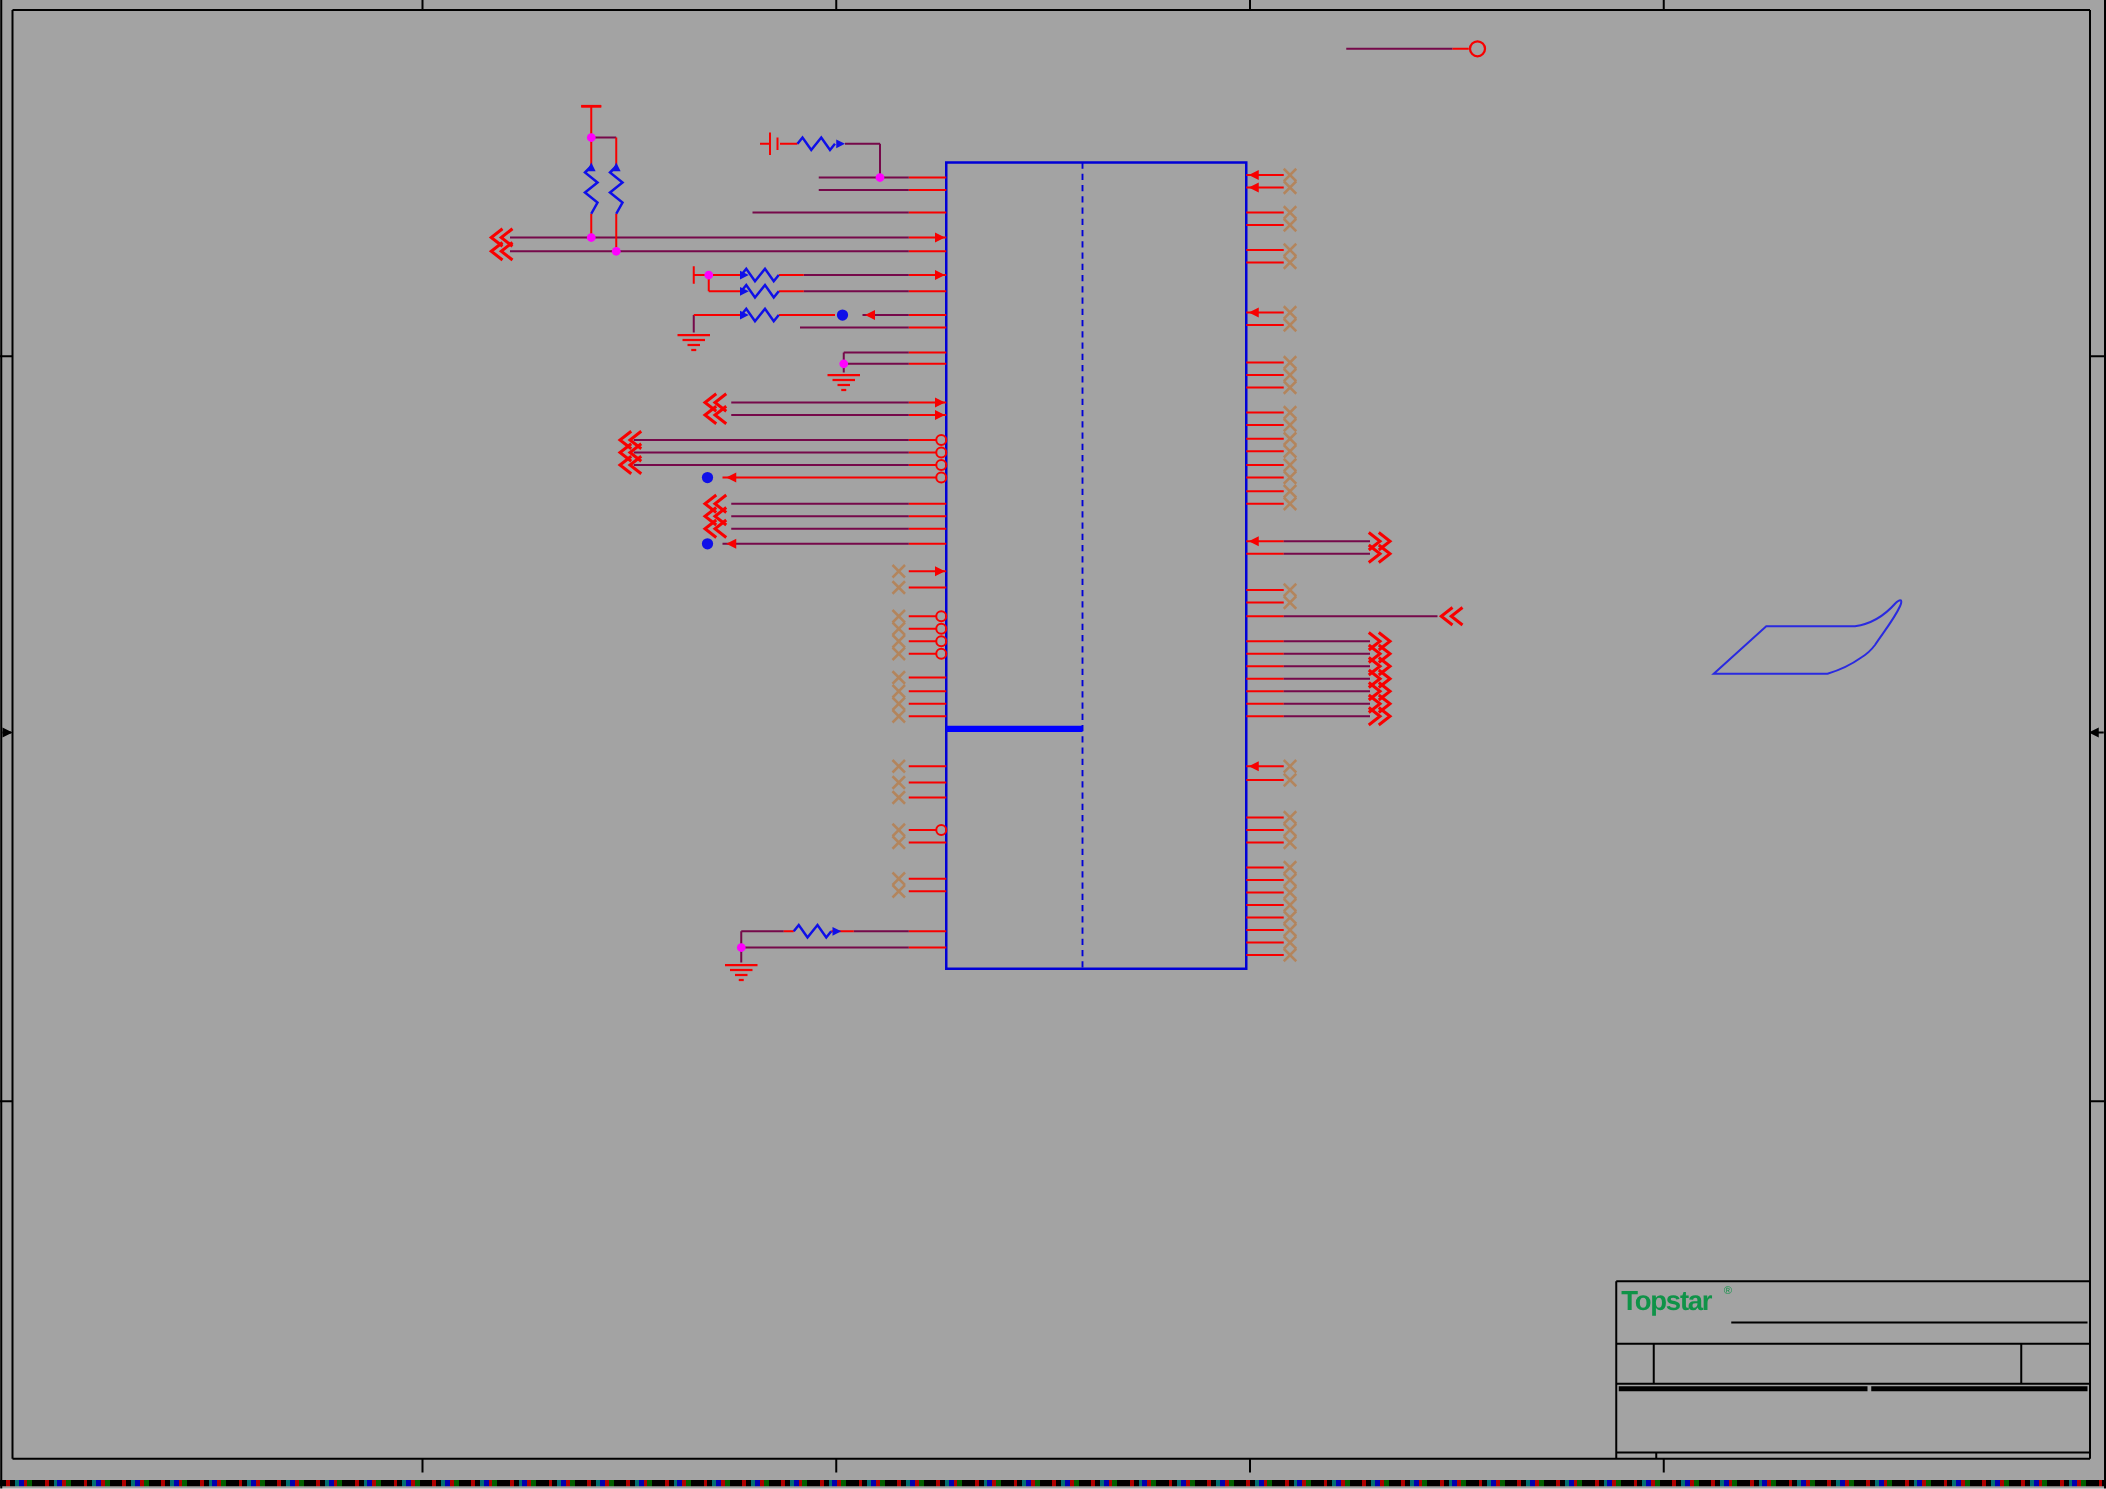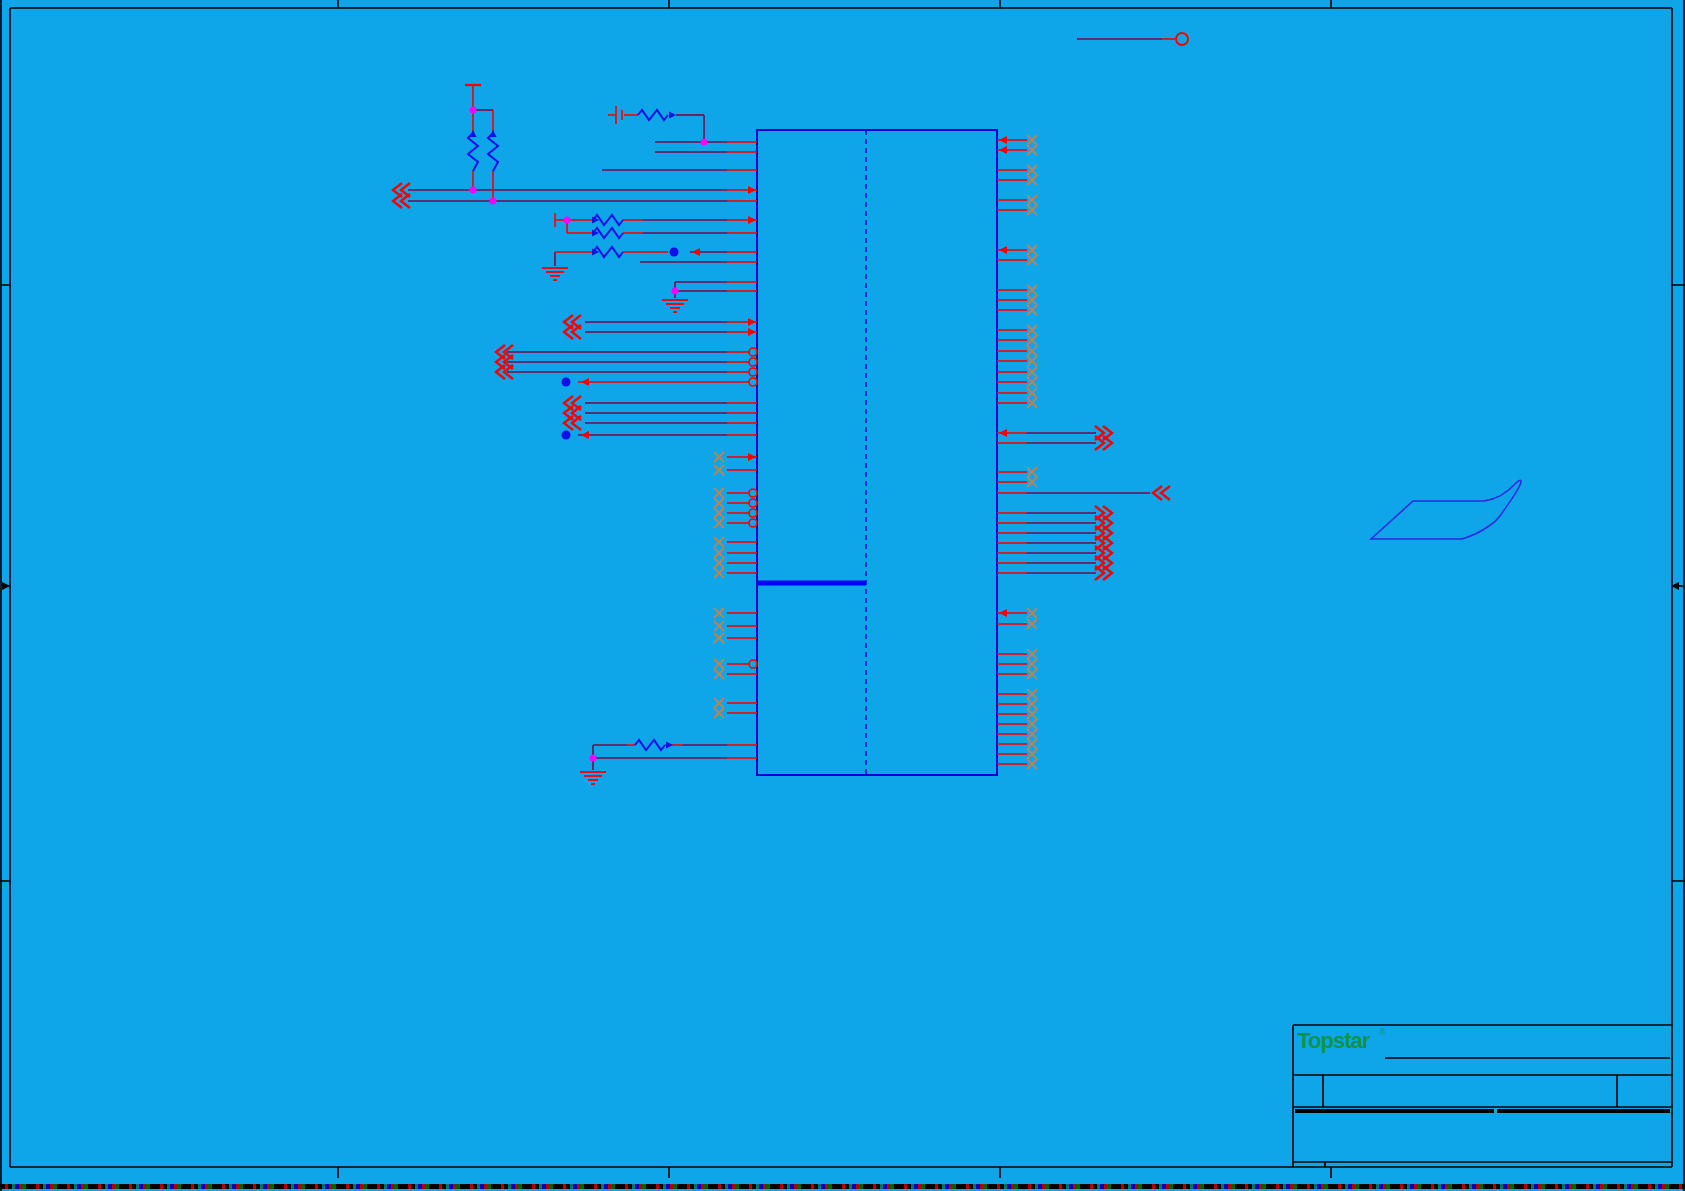--- a/index.html
+++ b/index.html
@@ -1,16 +1,16 @@
 <!DOCTYPE html>
 <html><head>
 <meta charset="utf-8">
 <style>
   html,body{margin:0;padding:0;background:#ffffff;}
-  #sheet{position:relative;width:1685px;height:1191px;background:#0ea5e9;overflow:hidden;
+  #sheet{position:relative;width:1685px;height:1191px;background:#a3a3a3;overflow:hidden;
          font-family:"Liberation Sans",sans-serif;}
   #schem{position:absolute;left:0;top:0;}
   #bottom-strip{position:absolute;left:0;top:1184px;width:1685px;height:5px;
     background:repeating-linear-gradient(90deg,
       #000000 0 5px,#b00000 5px 8px,#000000 8px 12px,#007070 12px 15px,
       #0000b0 15px 19px,#b00000 19px 22px,#006000 22px 26px,#000000 26px 31px);}
   .logo-text{font-weight:bold;letter-spacing:-1px;}
 </style>
 </head>
 <body>

